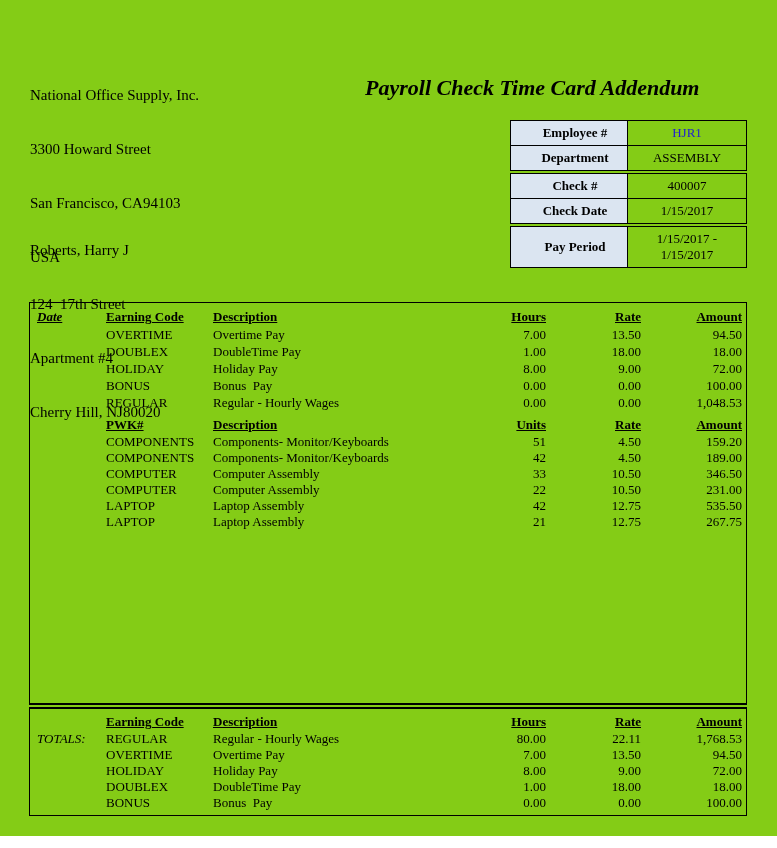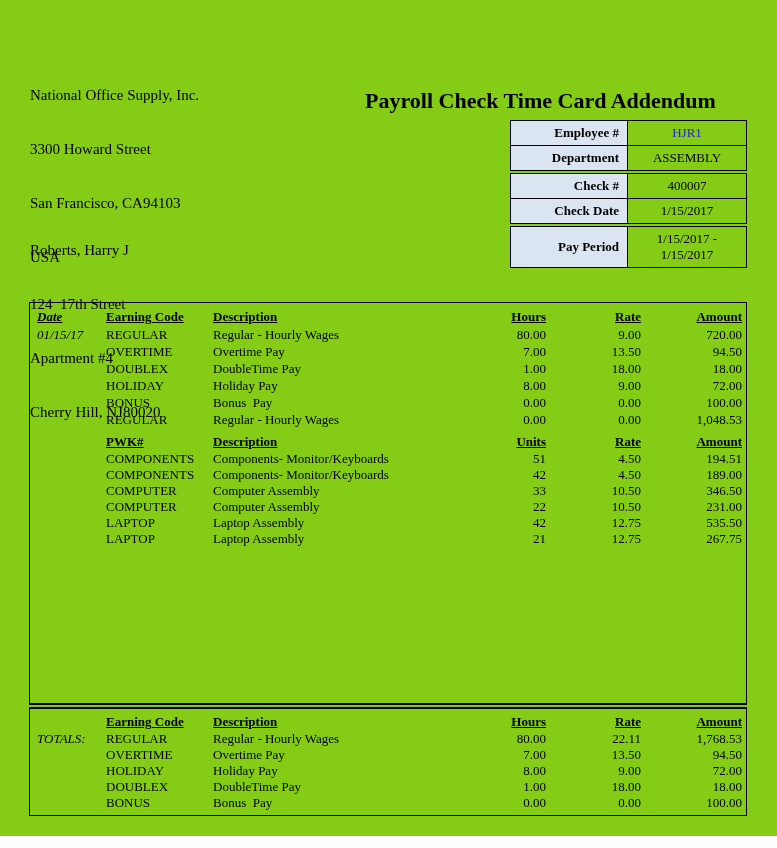--- a/index.html
+++ b/index.html
@@ -7,29 +7,29 @@
   .page {
     position:relative; width:777px; height:836px; background:#84cc16;
     font-family:"Liberation Serif","DejaVu Serif",serif; color:#000000;
     overflow:hidden;
   }
 
   
   .company { position:absolute; left:30px; top:50px; font-size:15px; line-height:18px; white-space:pre; }
 
   
-  .title { position:absolute; left:365px; top:88px; font-size:22px; font-weight:bold; white-space:nowrap; }
+  .title { position:absolute; left:365px; top:75px; font-size:22px; font-weight:bold; white-space:nowrap;font-style:italic; }
 
   
   .info { position:absolute; left:510px; top:120px; }
   .info-group { border-collapse:collapse; }
   .info-group { margin-top:2px; }
   .info-group:first-child { margin-top:0; }
   .info-group td { border:1px solid #000; font-size:13px; vertical-align:middle; }
-  td.il { width:117px; background:#dbe5f1; font-weight:bold; text-align:right; padding:4px 8px 4px 20px; }
+  td.il { width:117px; background:#dbe5f1; font-weight:bold; text-align:center; padding:4px 8px 4px 20px; }
   td.iv { width:119px; text-align:center; padding:4px 12px; white-space:pre-line; line-height:16px; }
   td.iv.link { color:#2222cc; cursor:pointer; }
   .g1 td { height:24px; }
   .g2 td { height:22px;margin-top:8px; }
   .g3 td.il { height:40px; }
 
   
   .address { position:absolute; left:30px; top:205px; font-size:15px; line-height:18px; white-space:pre; }
 
   
@@ -135,28 +135,20 @@
           <th class="first"><span>Date</span></th>
           <th><span>Earning Code</span></th>
           <th><span>Description</span></th>
           <th class="num"><span>Hours</span></th>
           <th class="num"><span>Rate</span></th>
           <th class="num"><span>Amount</span></th>
         </tr>
       </thead>
       <tbody>
 
-          <tr>
-            <td class="first">01/15/17</td>
-            <td>REGULAR</td>
-            <td>Regular - Hourly Wages</td>
-            <td class="num">80.00</td>
-            <td class="num">9.00</td>
-            <td class="num">720.00</td>
-          </tr>
 
           <tr>
             <td class="first"></td>
             <td>OVERTIME</td>
             <td>Overtime Pay</td>
             <td class="num">7.00</td>
             <td class="num">13.50</td>
             <td class="num">94.50</td>
           </tr>
 
@@ -218,21 +210,21 @@
         </tr>
       </thead>
       <tbody>
 
           <tr>
             <td class="first"></td>
             <td>COMPONENTS</td>
             <td>Components- Monitor/Keyboards</td>
             <td class="num">51</td>
             <td class="num">4.50</td>
-            <td class="num">194.51</td>
+            <td class="num">159.20</td>
           </tr>
 
           <tr>
             <td class="first"></td>
             <td>COMPONENTS</td>
             <td>Components- Monitor/Keyboards</td>
             <td class="num">42</td>
             <td class="num">4.50</td>
             <td class="num">189.00</td>
           </tr>

